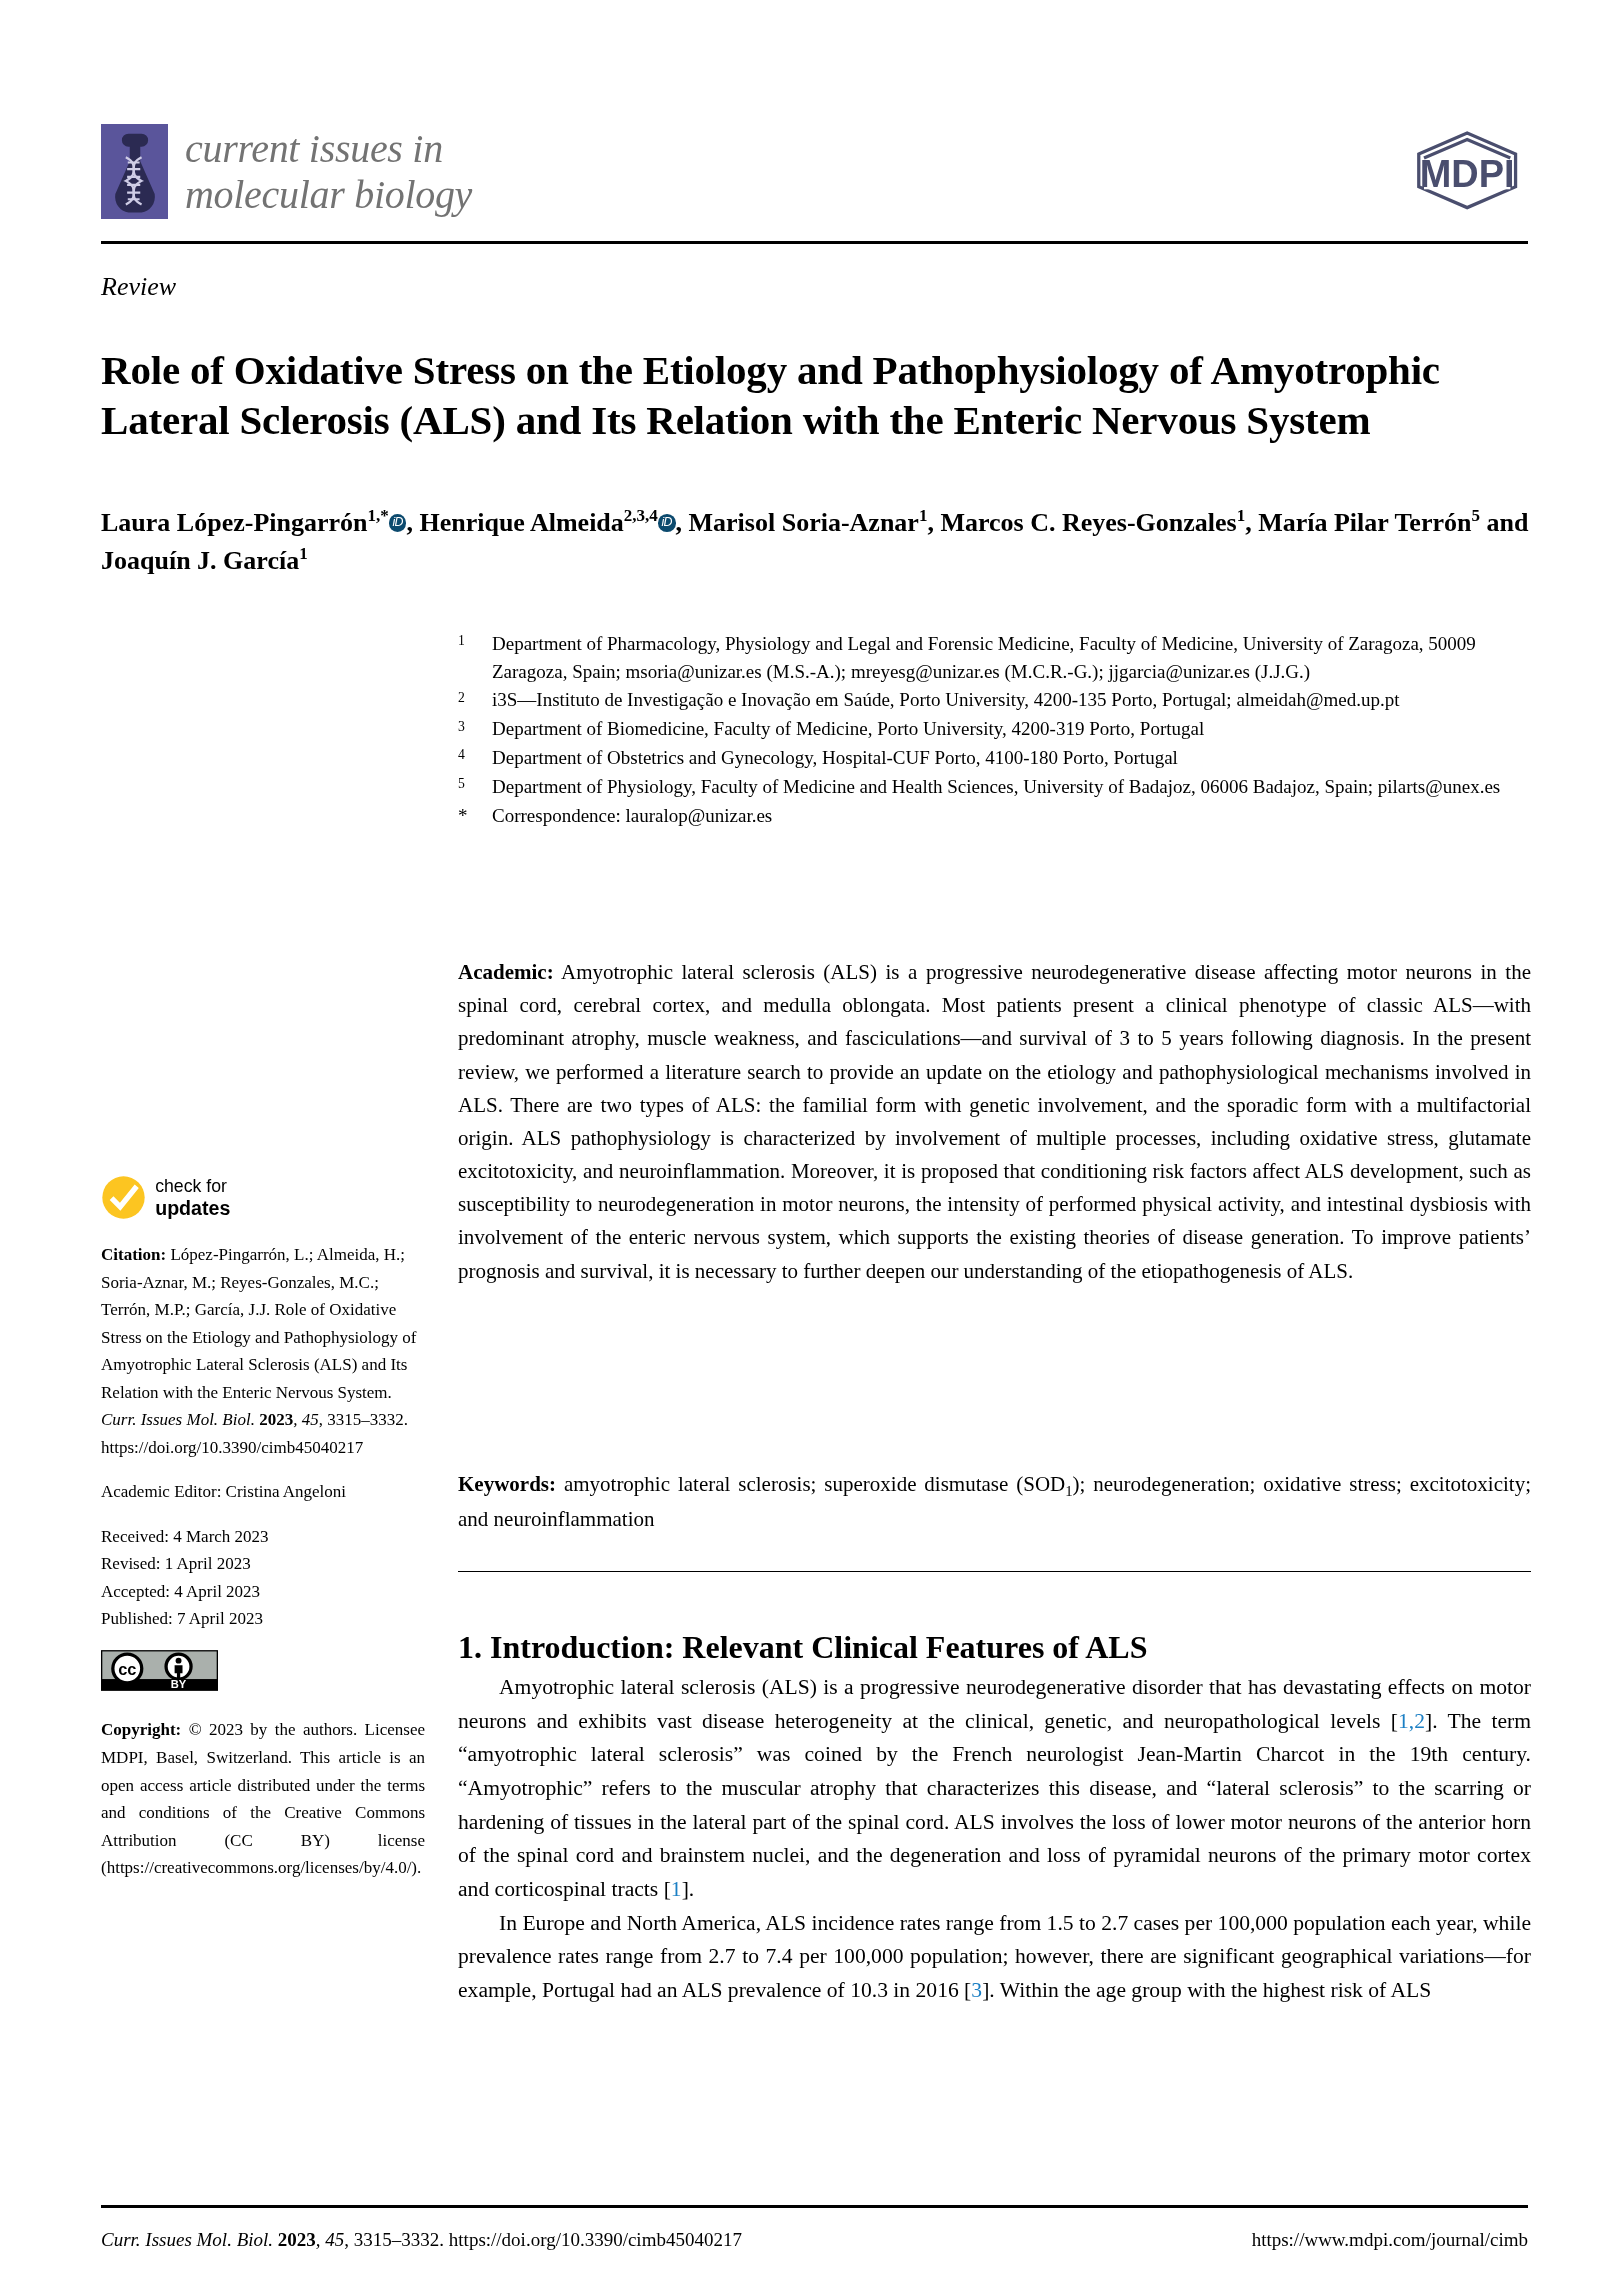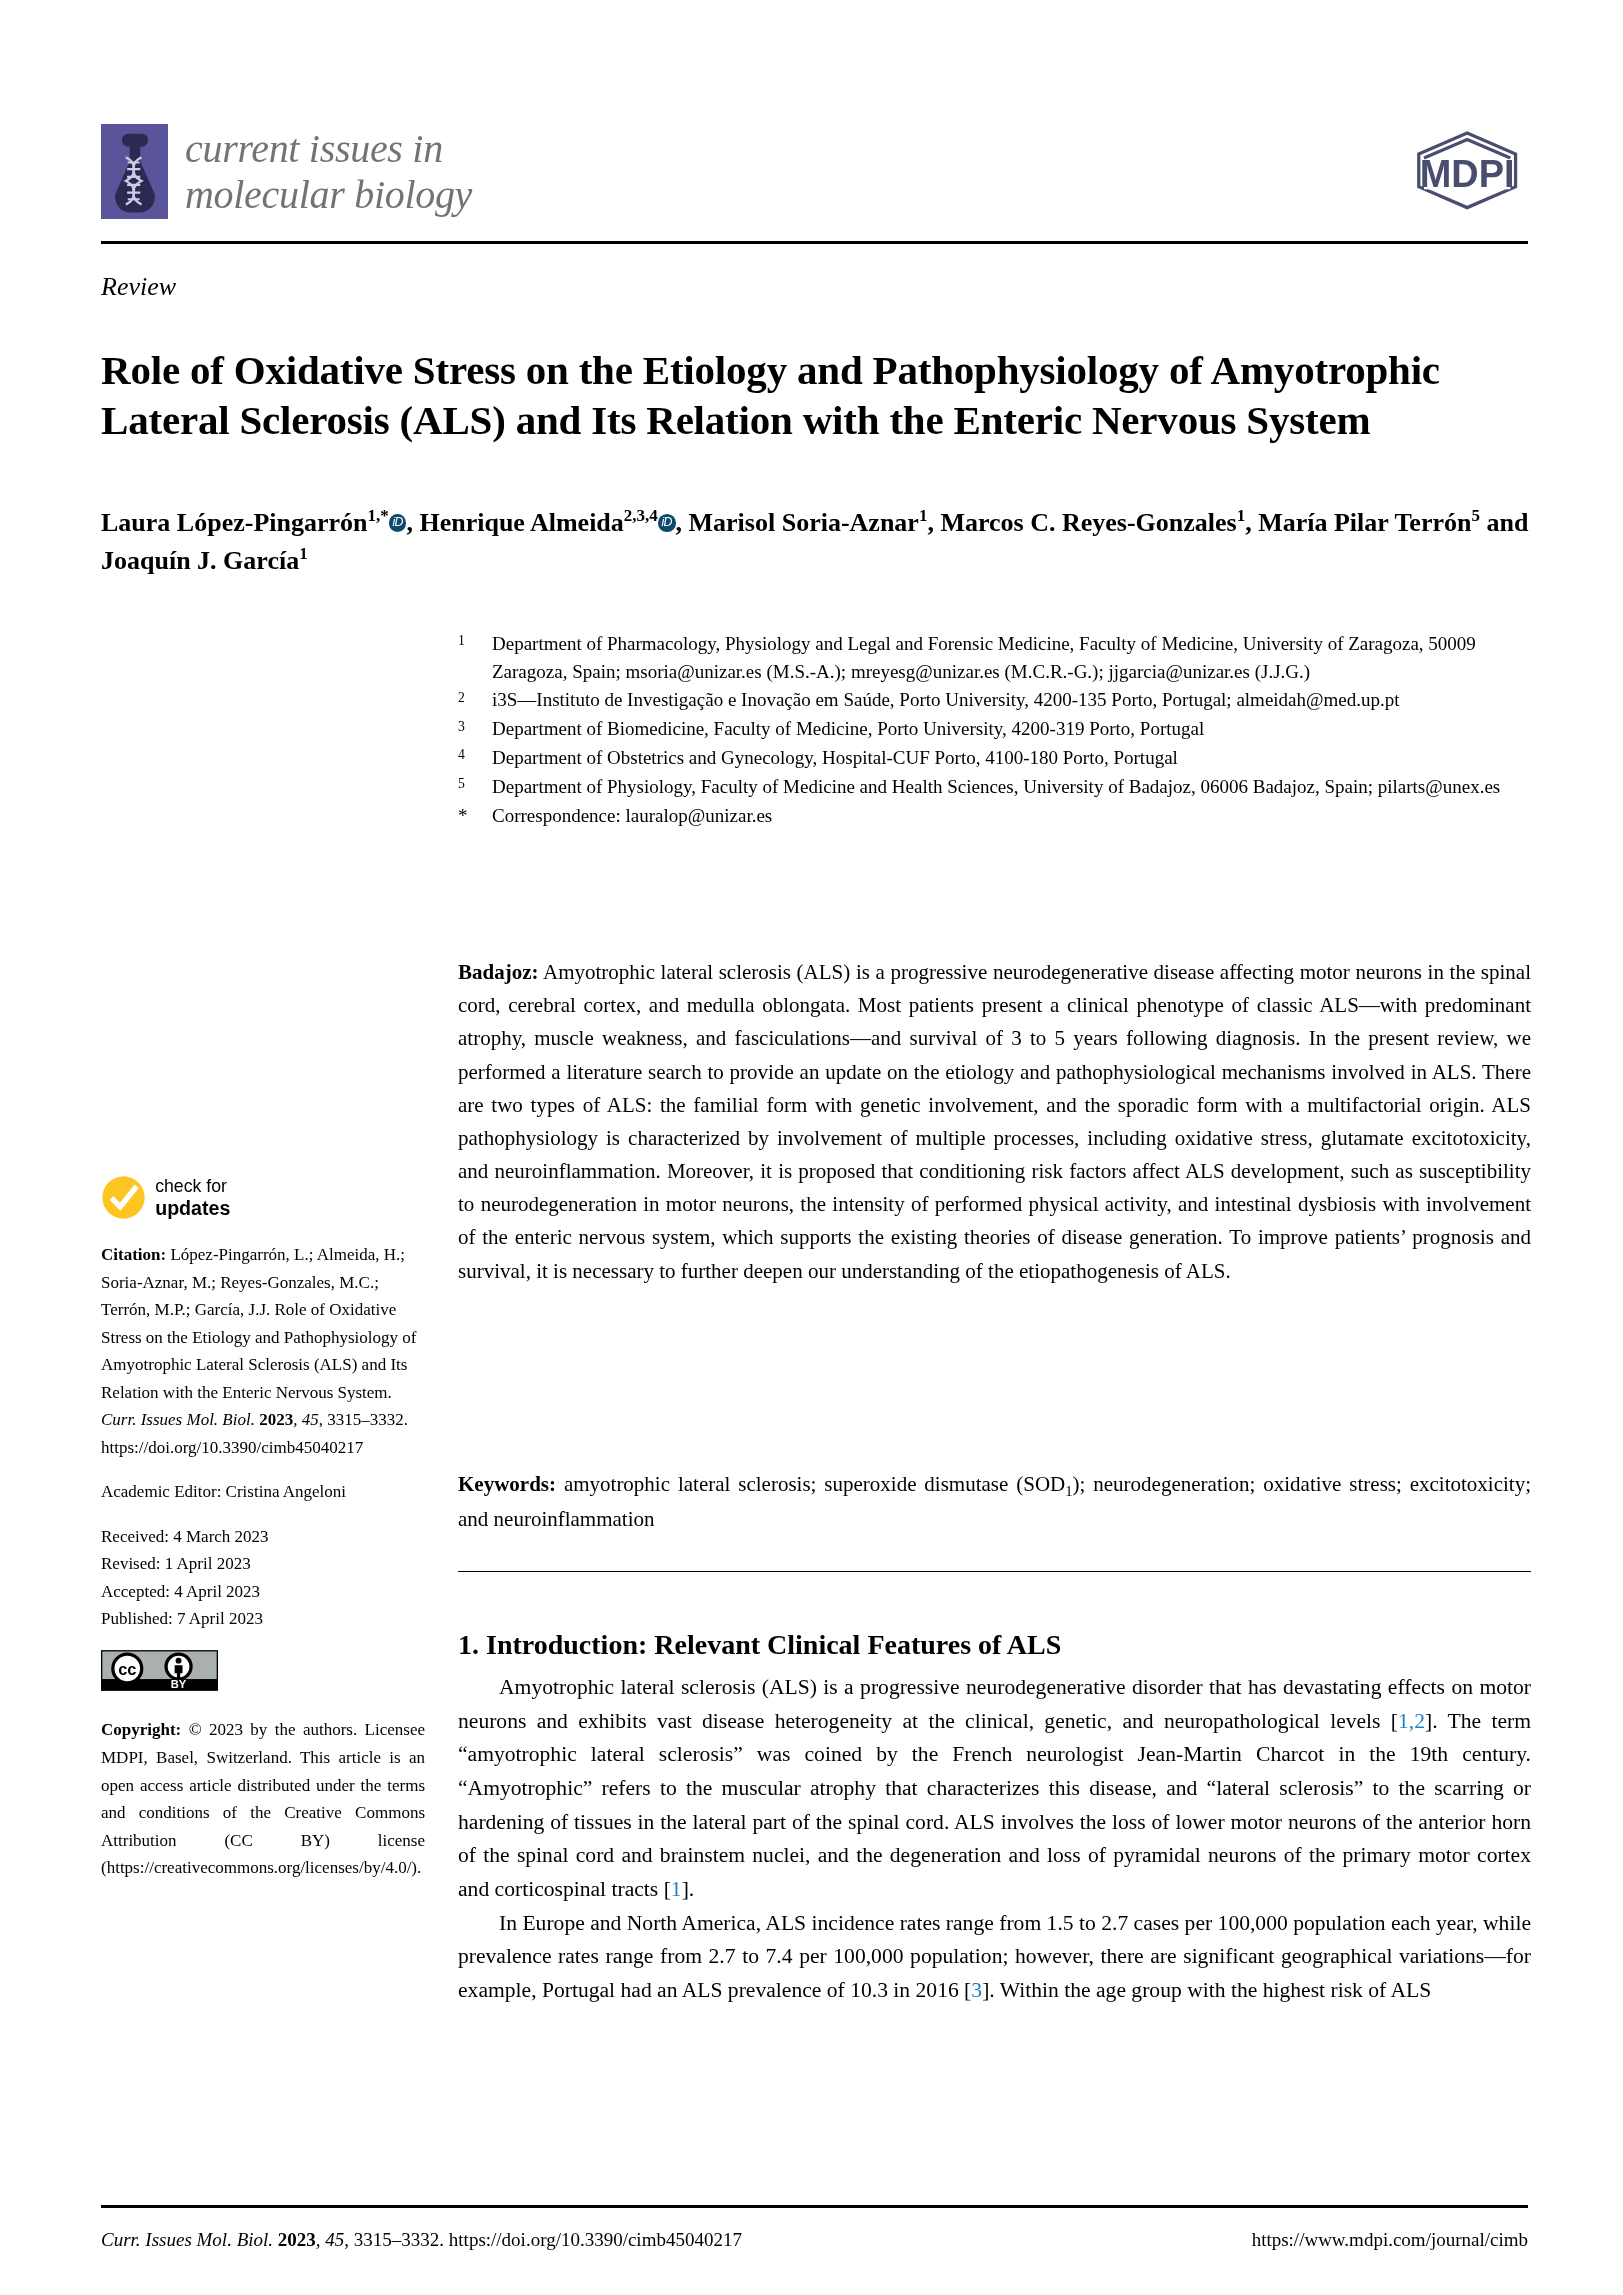--- a/index.html
+++ b/index.html
@@ -177,21 +177,21 @@
     border-top: 0.7px solid #000;
   }
 
   
   .sec-heading {
     position: absolute;
     left: 458px;
     top: 1629px;
     width: 1073px;
     font-weight: bold;
-    font-size: 28px;
+    font-size: 32px;
   }
   .body-text {
     position: absolute;
     left: 458px;
     top: 1671px;
     width: 1073px;
     font-size: 21.6px;
     line-height: 1.56;
     text-align: justify;
   }
@@ -327,21 +327,21 @@
       <div class="aff-mark">5</div>
       <div class="aff-text">Department of Physiology, Faculty of Medicine and Health Sciences, University of Badajoz, 06006 Badajoz, Spain; pilarts@unex.es</div>
     </div>
     <div class="aff-row">
       <div class="aff-mark star">*</div>
       <div class="aff-text">Correspondence: lauralop@unizar.es</div>
     </div>
   </div>
 
   <div class="abstract">
-    <b>Badajoz:</b>
+    <b>Academic:</b>
     <span>Amyotrophic lateral sclerosis (ALS) is a progressive neurodegenerative disease affecting motor neurons in the spinal cord, cerebral cortex, and medulla oblongata. Most patients present a clinical phenotype of classic ALS—with predominant atrophy, muscle weakness, and fasciculations—and survival of 3 to 5 years following diagnosis. In the present review, we performed a literature search to provide an update on the etiology and pathophysiological mechanisms involved in ALS. There are two types of ALS: the familial form with genetic involvement, and the sporadic form with a multifactorial origin. ALS pathophysiology is characterized by involvement of multiple processes, including oxidative stress, glutamate excitotoxicity, and neuroinflammation. Moreover, it is proposed that conditioning risk factors affect ALS development, such as susceptibility to neurodegeneration in motor neurons, the intensity of performed physical activity, and intestinal dysbiosis with involvement of the enteric nervous system, which supports the existing theories of disease generation. To improve patients’ prognosis and survival, it is necessary to further deepen our understanding of the etiopathogenesis of ALS.</span>
   </div>
 
   <div class="keywords">
     <b>Keywords:</b>
     <span>amyotrophic lateral sclerosis; superoxide dismutase (SOD</span><sub>1</sub><span>); neurodegeneration; oxidative stress; excitotoxicity; and neuroinflammation</span>
   </div>
 
   <div class="section-rule"></div>
 

